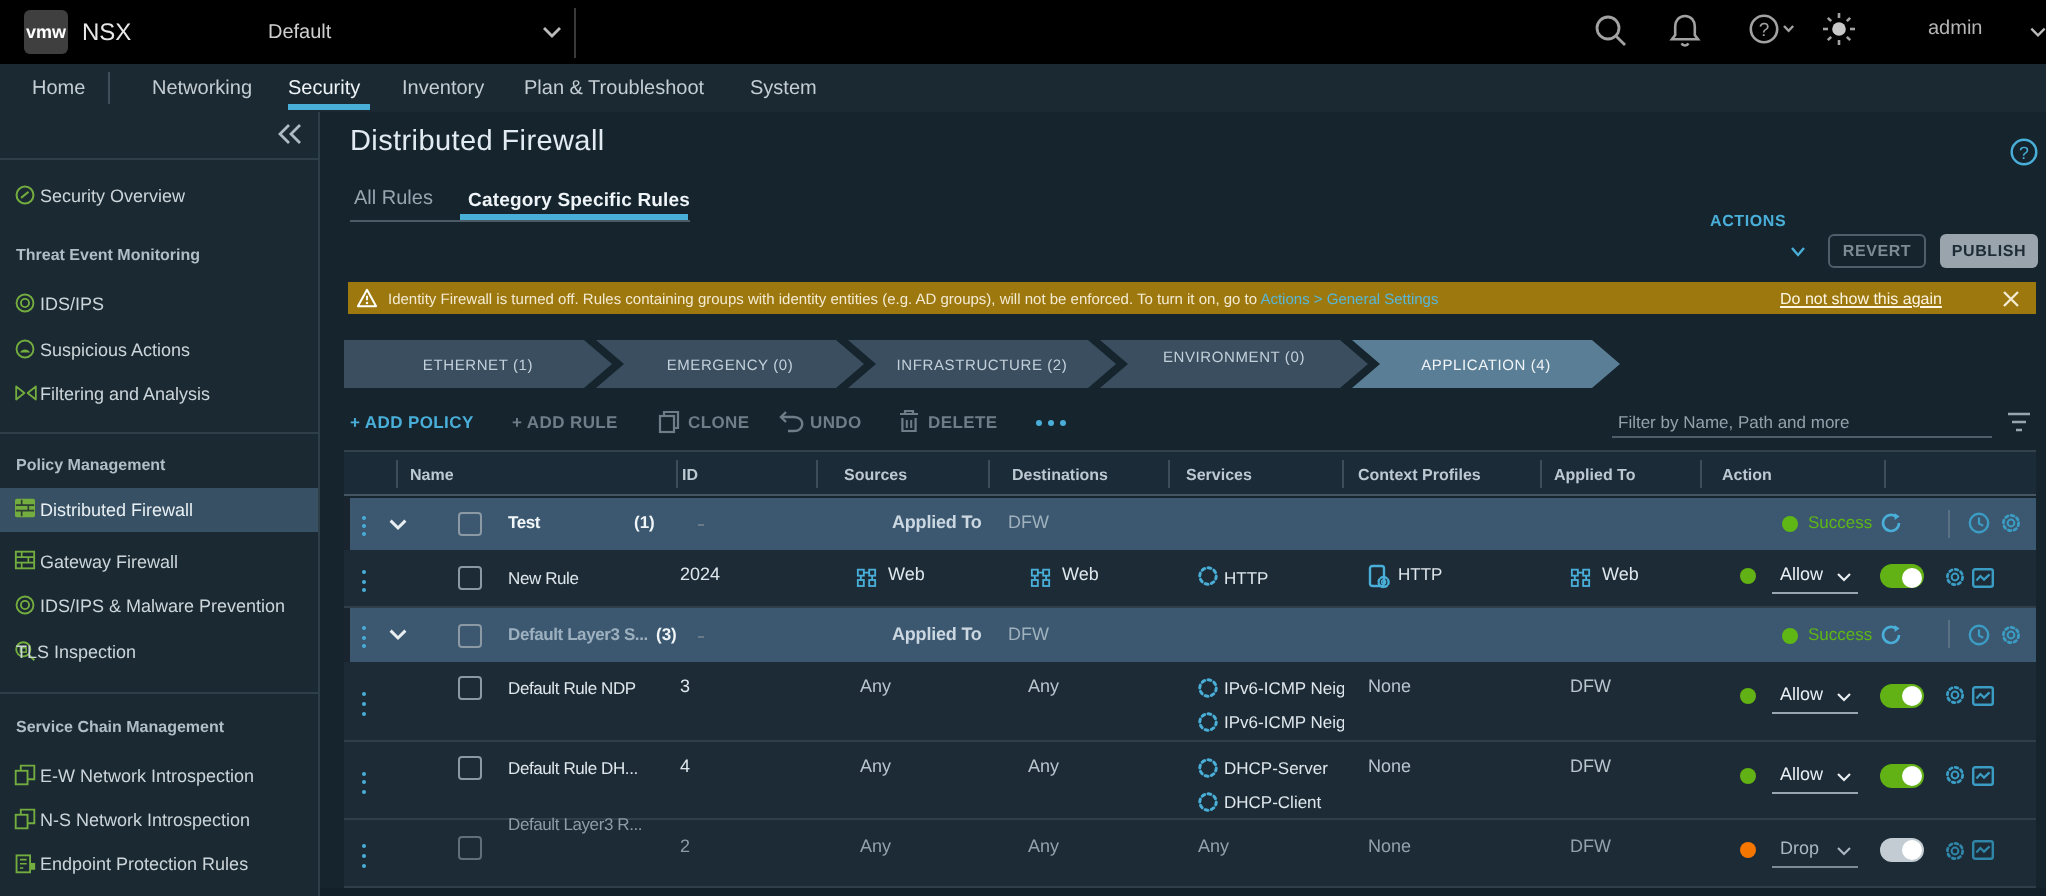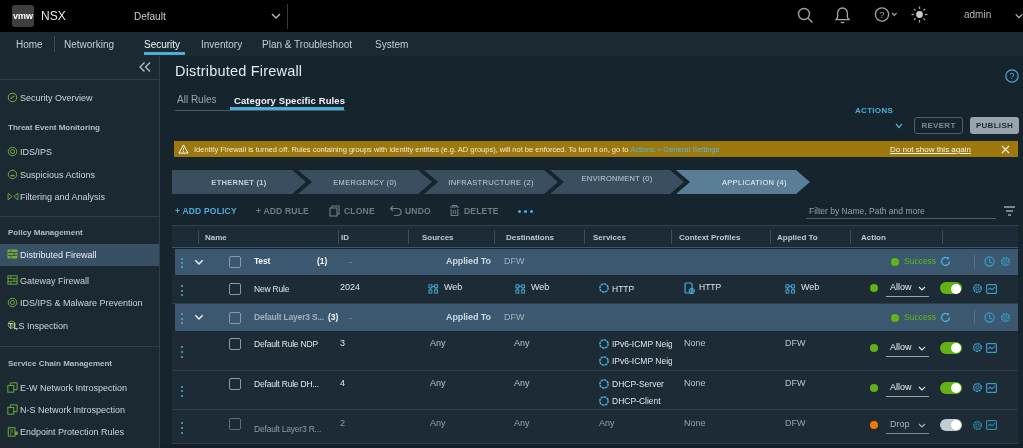--- a/index.html
+++ b/index.html
@@ -45,21 +45,21 @@
     </g>
   </svg>
 <div class="a" style="left:964px;top:9px;color:#b5b5b5;font-size:10px;">admin</div>
 <svg class="a" style="left:1014px;top:12px;" width="10" height="8" viewBox="0 0 12 8">
     <path d="M2 2 L6 6 L10 2" stroke="#bbb" stroke-width="1.4" fill="none"></path>
   </svg>
 
 <div class="a" style="left:0;top:32px;width:1023px;height:24px;background:#1b2a32;"></div>
 <div class="a" style="left:16px;top:39px;color:#c3cdd3;font-size:10px;">Home</div>
 <div class="a" style="left:54px;top:36px;width:1px;height:16px;background:#3e4f5a;"></div>
-<div class="a" style="left:64px;top:39px;color:#c3cdd3;font-size:10px;">Networking</div>
+<div class="a" style="left:76px;top:39px;color:#c3cdd3;font-size:10px;">Networking</div>
 <div class="a" style="left:144px;top:39px;color:#eef4f7;font-size:10px;">Security</div>
 <div class="a" style="left:144px;top:52px;width:41px;height:3px;background:#49afd9;"></div>
 <div class="a" style="left:201px;top:39px;color:#c3cdd3;font-size:10px;">Inventory</div>
 <div class="a" style="left:262px;top:39px;color:#c3cdd3;font-size:10px;">Plan &amp; Troubleshoot</div>
 <div class="a" style="left:375px;top:39px;color:#c3cdd3;font-size:10px;">System</div>
 
 <div class="a" style="left:0;top:56px;width:159px;height:392px;background:#1b2a32;border-right:1px solid #2e3f4a;"></div>
 <svg class="a" style="left:138px;top:61px;" width="14" height="12" viewBox="0 0 14 12">
     <path d="M6.5 1.5 L2 6 L6.5 10.5 M12 1.5 L7.5 6 L12 10.5" stroke="#aebbc3" stroke-width="1.4" fill="none"></path>
   </svg>
@@ -151,29 +151,29 @@
     <path d="M6 4.2 L6 6.8" stroke="#fff" stroke-width="1.1"></path>
     <circle cx="6" cy="8.3" r=".7" fill="#fff"></circle>
   </svg>
 <div class="a" style="left:194px;top:145px;color:#f3ead2;font-size:7.5px;">Identity Firewall is turned off. Rules containing groups with identity entities (e.g. AD groups), will not be enforced. To turn it on, go to <span style="color:#56b7d8;">Actions &gt; General Settings</span></div>
 <div class="a" style="left:890px;top:145px;color:#fdf6e3;font-size:8px;text-decoration:underline;">Do not show this again</div>
 <svg class="a" style="left:1001px;top:145px;" width="9" height="9" viewBox="0 0 9 9">
     <path d="M1 1 L8 8 M8 1 L1 8" stroke="#f3ead2" stroke-width="1.2"></path>
   </svg>
 
 <div class="a" style="left:172px;top:170px;width:134px;height:24px;background:#3a4e60;clip-path:polygon(0 0, 120px 0, 134px 50%, 120px 100%, 0 100%);"></div>
-<div class="a" style="left:186px;top:178px;width:106px;text-align:center;color:#c3d0da;font-size:7.5px;letter-spacing:.3px;font-weight:bold;">ETHERNET (1)</div>
+<div class="a" style="left:186px;top:178px;width:106px;text-align:center;color:#c3d0da;font-size:7.5px;letter-spacing:.3px;">ETHERNET (1)</div>
 <div class="a" style="left:298px;top:170px;width:134px;height:24px;background:#3a4e60;clip-path:polygon(0 0, 120px 0, 134px 50%, 120px 100%, 0 100%, 14px 50%);"></div>
 <div class="a" style="left:312px;top:178px;width:106px;text-align:center;color:#c3d0da;font-size:7.5px;letter-spacing:.3px;">EMERGENCY (0)</div>
 <div class="a" style="left:424px;top:170px;width:134px;height:24px;background:#3a4e60;clip-path:polygon(0 0, 120px 0, 134px 50%, 120px 100%, 0 100%, 14px 50%);"></div>
 <div class="a" style="left:438px;top:178px;width:106px;text-align:center;color:#c3d0da;font-size:7.5px;letter-spacing:.3px;">INFRASTRUCTURE (2)</div>
 <div class="a" style="left:550px;top:170px;width:134px;height:24px;background:#3a4e60;clip-path:polygon(0 0, 120px 0, 134px 50%, 120px 100%, 0 100%, 14px 50%);"></div>
 <div class="a" style="left:564px;top:174px;width:106px;text-align:center;color:#c3d0da;font-size:7.5px;letter-spacing:.3px;">ENVIRONMENT (0)</div>
 <div class="a" style="left:676px;top:170px;width:134px;height:24px;background:#5a7e95;clip-path:polygon(0 0, 120px 0, 134px 50%, 120px 100%, 0 100%, 14px 50%);"></div>
-<div class="a" style="left:690px;top:178px;width:106px;text-align:left;color:#eff4f8;font-size:7.5px;letter-spacing:.3px;padding-left:32px;">APPLICATION (4)</div>
+<div class="a" style="left:690px;top:178px;width:106px;text-align:center;color:#eff4f8;font-size:7.5px;letter-spacing:.3px;">APPLICATION (4)</div>
 
 <div class="a" style="left:175px;top:206px;color:#49afd9;font-size:8.5px;font-weight:bold;letter-spacing:.2px;">+ ADD POLICY</div>
 <div class="a" style="left:256px;top:206px;color:#6e7d87;font-size:8.5px;font-weight:bold;letter-spacing:.2px;">+ ADD RULE</div>
 <svg class="a" style="left:329px;top:205px;" width="11" height="12" viewBox="0 0 11 12">
     <rect x="1" y="3" width="7" height="8" stroke="#6e7d87" stroke-width="1.1" fill="none"></rect>
     <path d="M3 3 L3 1 L10 1 L10 9 L8 9" stroke="#6e7d87" stroke-width="1.1" fill="none"></path>
   </svg>
 <div class="a" style="left:344px;top:206px;color:#6e7d87;font-size:8.5px;font-weight:bold;letter-spacing:.2px;">CLONE</div>
 <svg class="a" style="left:389px;top:205px;" width="13" height="12" viewBox="0 0 13 12">
     <path d="M4 1 L1.5 3.5 L4 6" stroke="#6e7d87" stroke-width="1.2" fill="none"></path>
@@ -412,21 +412,21 @@
   </svg>
 <svg class="a" style="left:986px;top:383px;" width="11" height="10" viewBox="0 0 11 10">
     <rect x=".6" y=".6" width="9.8" height="8.8" rx="1" stroke="#3b9cc4" stroke-width="1.2" fill="none"></rect>
     <path d="M2.2 6.2 L4.2 4 L6 5.8 L8.8 3.2" stroke="#3b9cc4" stroke-width="1.1" fill="none"></path>
   </svg>
 <div class="a" style="left:172px;top:410px;width:846px;height:34px;background:#1c2b36;border-bottom:1px solid #2e3f4b;box-sizing:border-box;"></div>
 <div class="a" style="left:181px;top:422px;width:2px;height:2px;border-radius:1px;background:#49afd9;"></div>
 <div class="a" style="left:181px;top:427px;width:2px;height:2px;border-radius:1px;background:#49afd9;"></div>
 <div class="a" style="left:181px;top:432px;width:2px;height:2px;border-radius:1px;background:#49afd9;"></div>
 <div class="a" style="left:229px;top:418px;width:10px;height:10px;border:1px solid #5f707c;border-radius:2px;"></div>
-<div class="a" style="left:254px;top:424px;width:74px;overflow:hidden;white-space:nowrap;color:#8d9ca6;font-size:8.5px;letter-spacing:-.2px;">Default Layer3 R...</div>
+<div class="a" style="left:254px;top:407px;width:74px;overflow:hidden;white-space:nowrap;color:#8d9ca6;font-size:8.5px;letter-spacing:-.2px;">Default Layer3 R...</div>
 <div class="a" style="left:340px;top:418px;color:#8d9ca6;font-size:9px;">2</div>
 <div class="a" style="left:430px;top:418px;color:#93a1ab;font-size:9px;">Any</div>
 <div class="a" style="left:514px;top:418px;color:#93a1ab;font-size:9px;">Any</div>
 <div class="a" style="left:599px;top:418px;color:#93a1ab;font-size:9px;">Any</div>
 <div class="a" style="left:684px;top:418px;color:#93a1ab;font-size:9px;">None</div>
 <div class="a" style="left:785px;top:418px;color:#93a1ab;font-size:9px;">DFW</div>
 <div class="a" style="left:870px;top:421px;width:8px;height:8px;border-radius:4px;background:#f57600;"></div>
 <div class="a" style="left:890px;top:419px;color:#a9b7c1;font-size:9px;">Drop</div>
 <svg class="a" style="left:918px;top:423px;" width="8" height="6" viewBox="0 0 8 6">
     <path d="M1 1 L4 4 L7 1" stroke="#a9b7c1" stroke-width="1.1" fill="none"></path>

